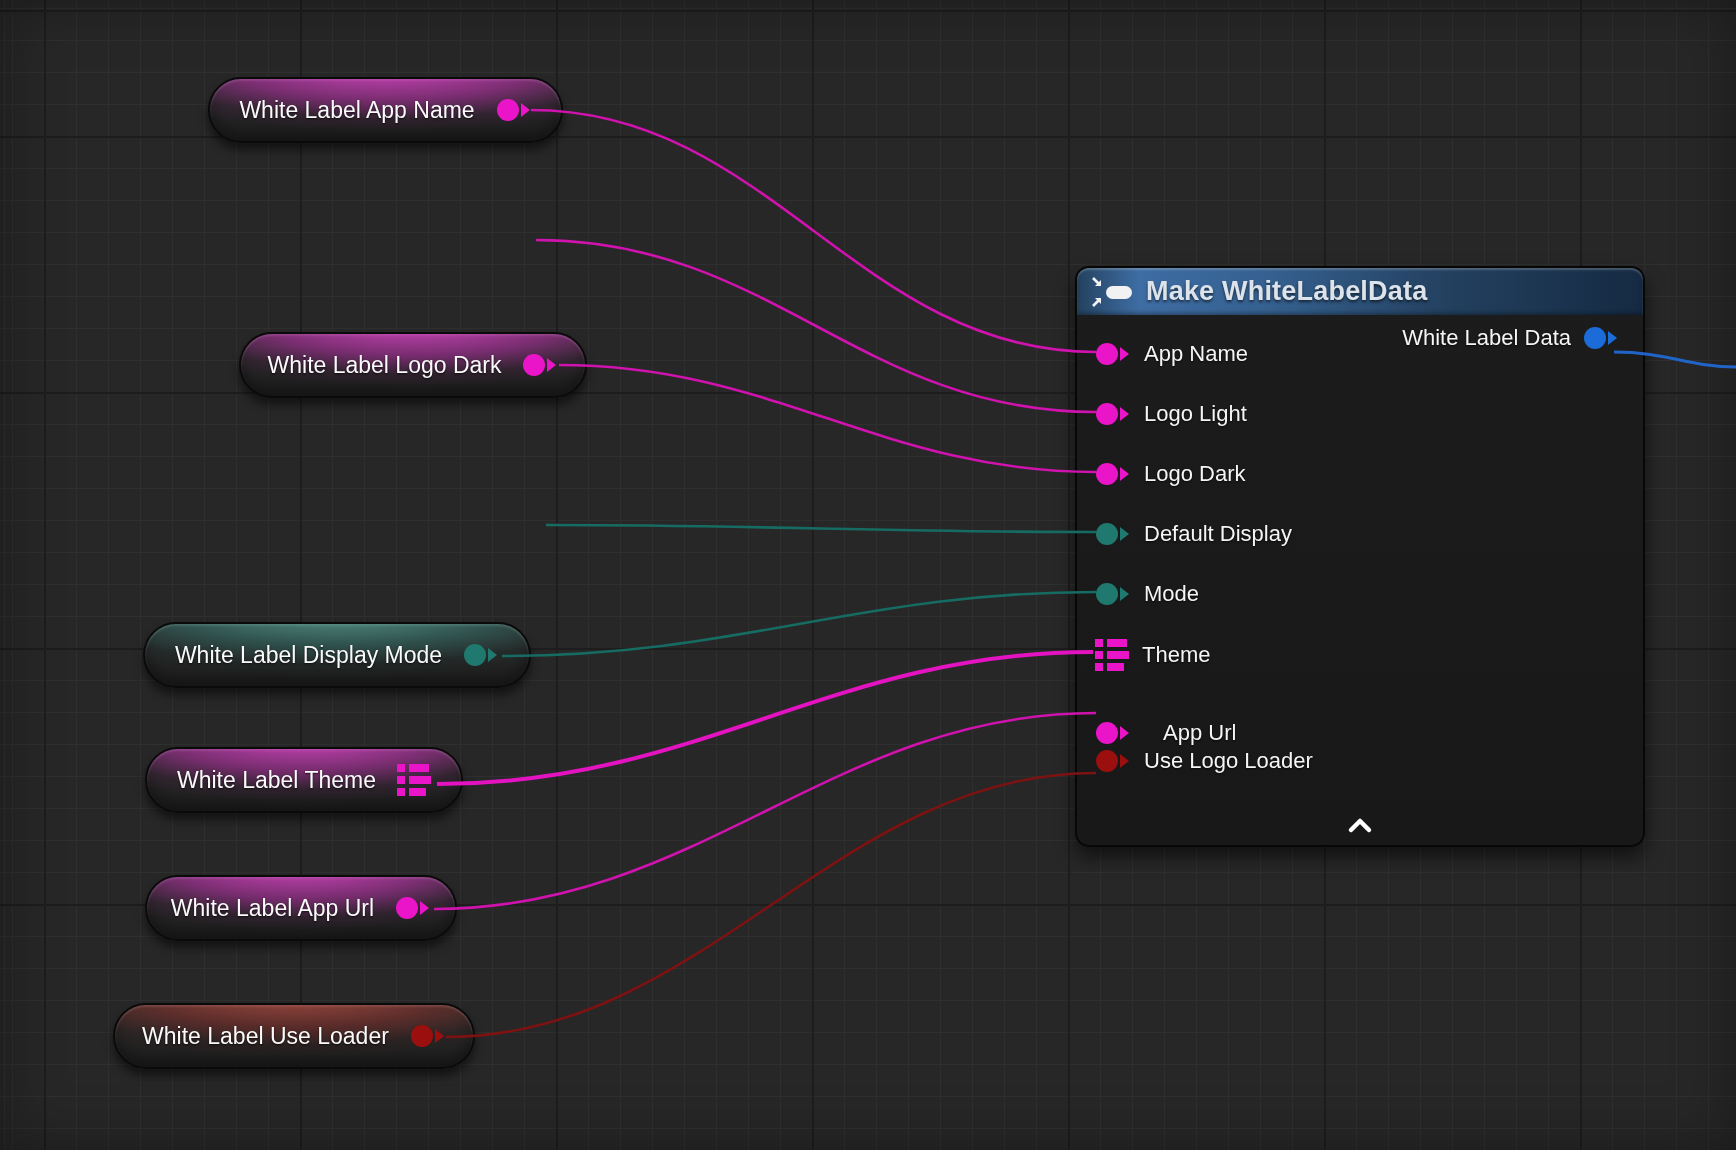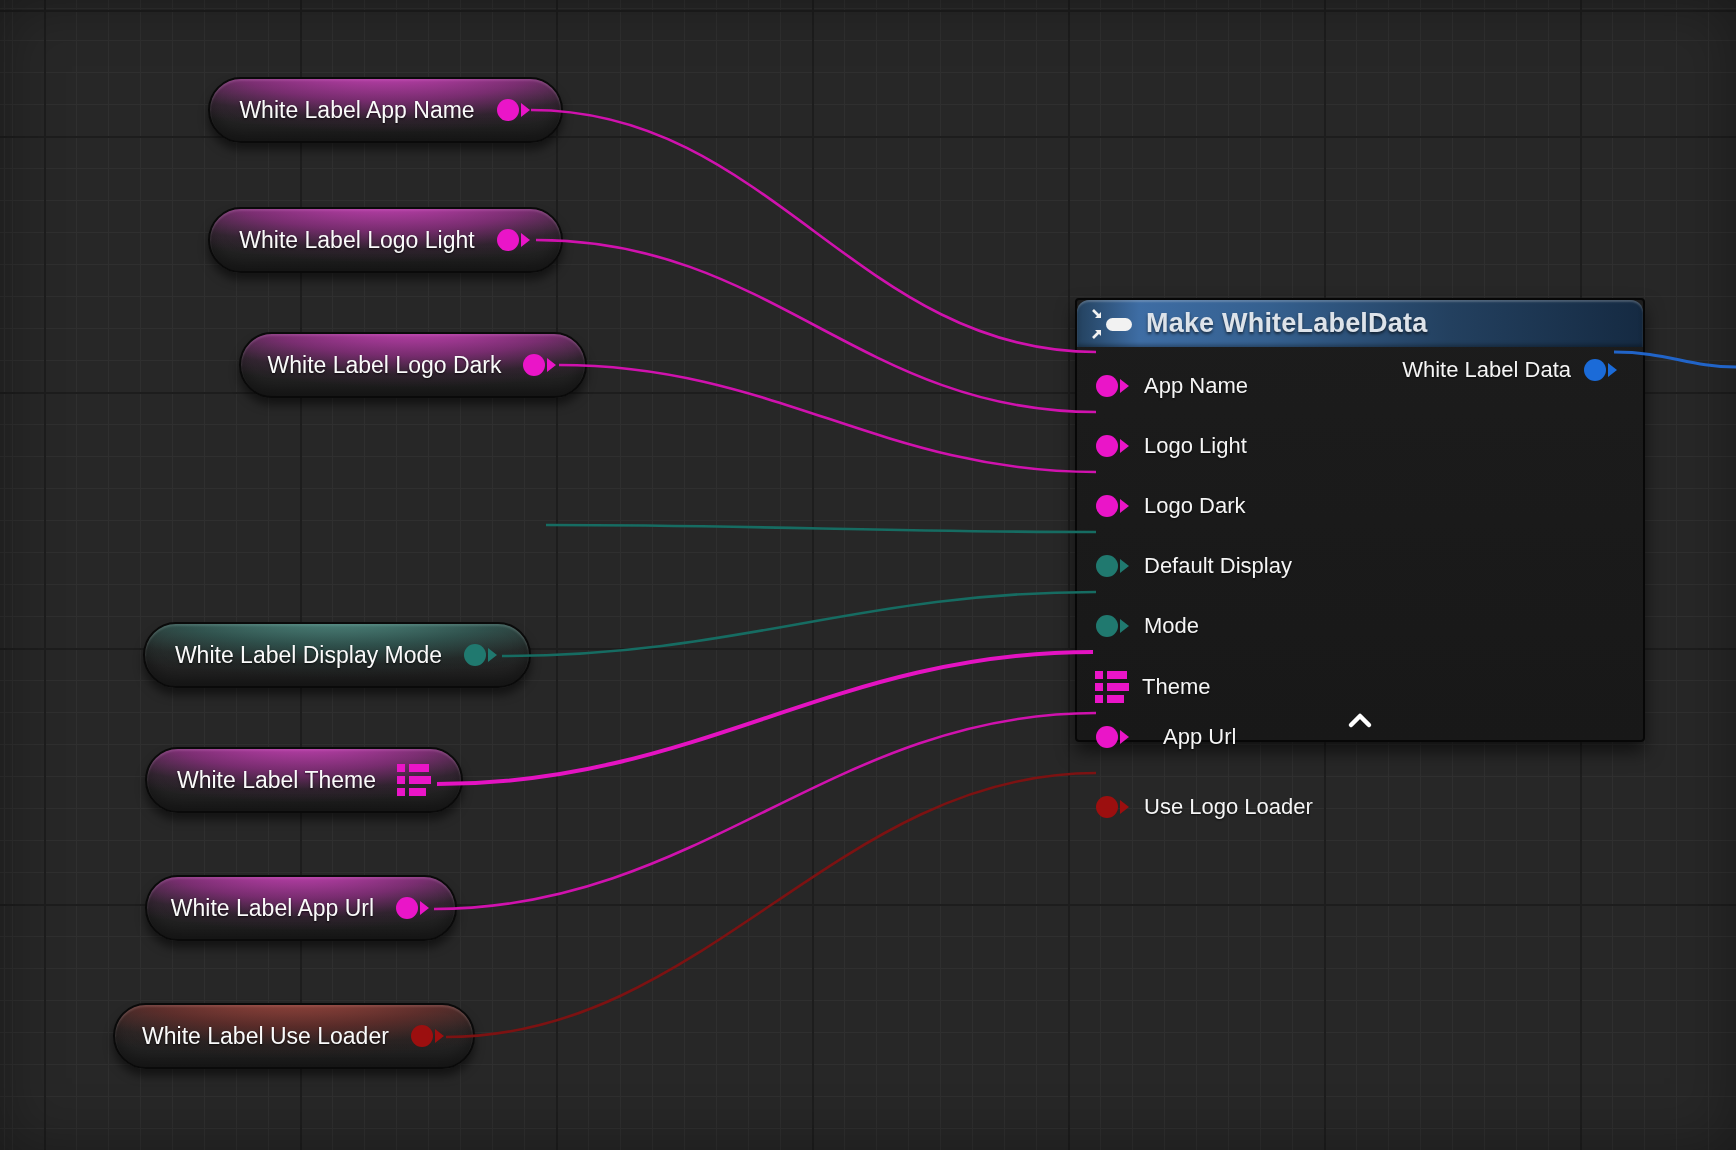--- a/index.html
+++ b/index.html
@@ -28,25 +28,25 @@
   .pill::before {
     content:""; position:absolute; inset:0; border-radius:32px; pointer-events:none;
   }
   .pill.magenta::before { background:radial-gradient(115% 150% at 50% -25%, rgba(224,72,204,0.95) 0%, rgba(198,48,180,0.50) 40%, rgba(120,30,110,0.15) 60%, rgba(0,0,0,0) 74%); }
   .pill.teal::before    { background:radial-gradient(115% 150% at 50% -25%, rgba(96,172,160,0.85) 0%, rgba(54,128,118,0.45) 40%, rgba(30,80,72,0.12) 60%, rgba(0,0,0,0) 74%); }
   .pill.red::before     { background:radial-gradient(115% 150% at 50% -25%, rgba(190,82,70,0.85) 0%, rgba(150,48,42,0.45) 40%, rgba(90,26,22,0.12) 60%, rgba(0,0,0,0) 74%); }
   .pill > * { position:relative; z-index:2; }
   .pin-svg { display:block; }
   
   .make-node {
-    position:absolute; left:1075px; top:266px; width:570px; height:444px; box-sizing:border-box;
+    position:absolute; left:1075px; top:266px; width:570px; height:581px; box-sizing:border-box;
     background:linear-gradient(180deg,#1c1c1c 0%,#181818 100%);
-    border:2px solid #070707; border-radius:4px;
+    border:2px solid #070707; border-radius:14px;
     box-shadow:0 10px 18px rgba(0,0,0,0.55);
-    z-index:10; color:#fafafa;margin-top:32px;
+    z-index:10; color:#fafafa;
   }
   .make-header {
     position:absolute; left:0; top:0; right:0; height:47px;
     display:flex; align-items:center; gap:12px; padding-left:13px; box-sizing:border-box;
     border-radius:12px 12px 0 0;
     background:linear-gradient(90deg,#24425f 0%,#3e6da4 11%,#35608f 34%,#23405f 66%,#152a42 100%);
     box-shadow:inset 0 2px 2px rgba(255,255,255,0.22), inset 0 -2px 4px rgba(0,0,0,0.35);
   }
   .make-title { font-size:27px; font-weight:700; color:#dde3ea; letter-spacing:0.2px; text-shadow:0 2px 3px rgba(0,0,0,0.6); }
   .pin-row { position:absolute; left:18px; height:34px; display:flex; align-items:center; gap:13px; }
@@ -68,27 +68,20 @@
 <div class="canvas">
 
   <div class="pill magenta" style="left:208px; top:77px;  width:355px;">
     <span class="label">White Label App Name</span>
     <svg class="pin-svg" width="36" height="26">
         <circle cx="12" cy="13" r="11" fill="#ea15c8"></circle>
         <path d="M25 6 L34 13 L25 20 Z" fill="#ea15c8"></path>
       </svg>
   </div>
 
-  <div class="pill magenta" style="left:208px; top:207px; width:355px;">
-    <span class="label">White Label Logo Light</span>
-    <svg class="pin-svg" width="36" height="26">
-        <circle cx="12" cy="13" r="11" fill="#ea15c8"></circle>
-        <path d="M25 6 L34 13 L25 20 Z" fill="#ea15c8"></path>
-      </svg>
-  </div>
 
   <div class="pill magenta" style="left:239px; top:332px; width:348px;text-align:right;">
     <span class="label">White Label Logo Dark</span>
     <svg class="pin-svg" width="36" height="26">
         <circle cx="12" cy="13" r="11" fill="#ea15c8"></circle>
         <path d="M25 6 L34 13 L25 20 Z" fill="#ea15c8"></path>
       </svg>
   </div>
 
 
@@ -185,28 +178,28 @@
             <rect x="0" y="0" width="8" height="8"></rect>
             <rect x="12" y="0" width="20" height="8"></rect>
             <rect x="0" y="12" width="8" height="8"></rect>
             <rect x="12" y="12" width="22" height="8"></rect>
             <rect x="0" y="24" width="8" height="8"></rect>
             <rect x="12" y="24" width="17" height="8"></rect>
           </g>
       </svg>
       <span class="label">Theme</span>
     </div>
-    <div class="pin-row" style="top:420px;gap:32px;">
+    <div class="pin-row" style="top:448px;gap:32px;">
       <svg class="pin-svg" width="36" height="26">
           <circle cx="12" cy="13" r="11" fill="#ea15c8"></circle>
           <path d="M25 6 L34 13 L25 20 Z" fill="#ea15c8"></path>
         </svg>
       <span class="label">App Url</span>
     </div>
-    <div class="pin-row" style="top:490px;align-items:center;">
+    <div class="pin-row" style="top:476px;align-items:center;">
       <svg class="pin-svg" width="36" height="26">
           <circle cx="12" cy="13" r="11" fill="#9c0f0f"></circle>
           <path d="M25 6 L34 13 L25 20 Z" fill="#9c0f0f"></path>
         </svg>
       <span class="label">Use Logo Loader</span>
     </div>
 
     <div class="out-row">
       <span class="label">White Label Data</span>
       <svg class="pin-svg" width="36" height="26">

